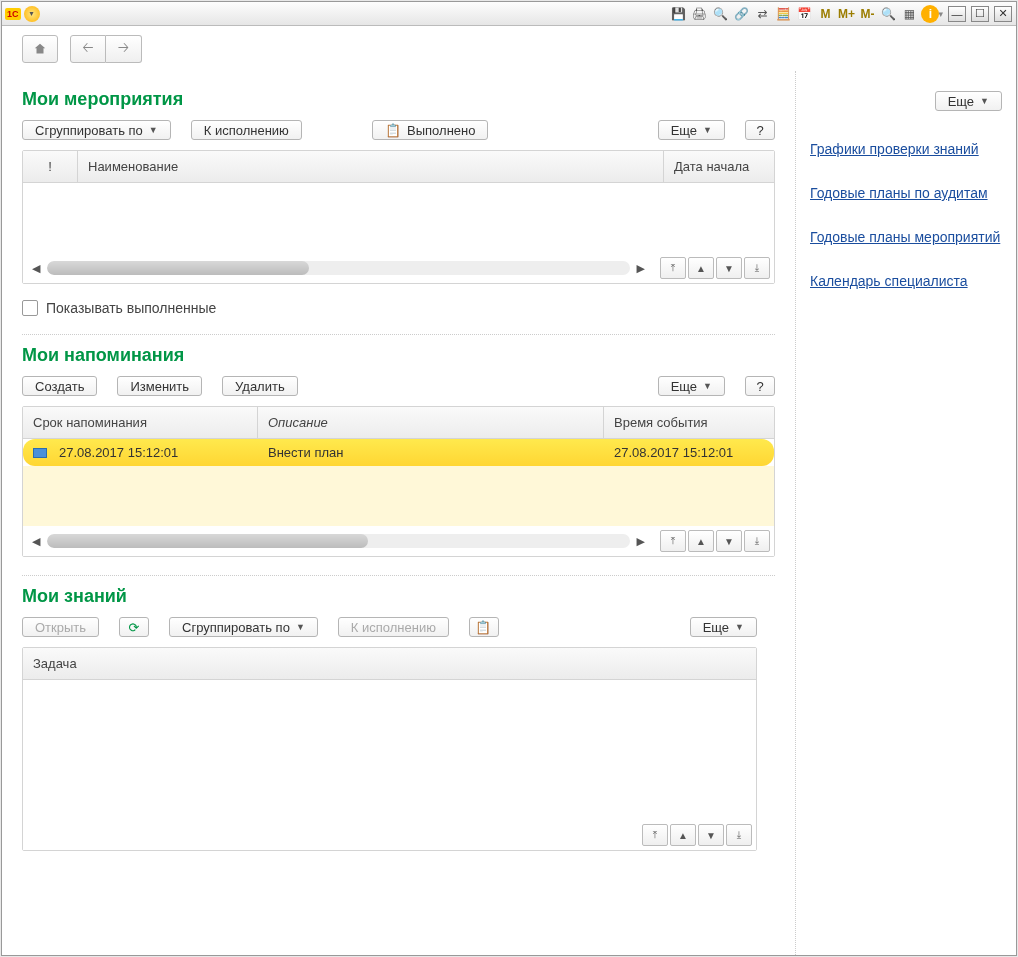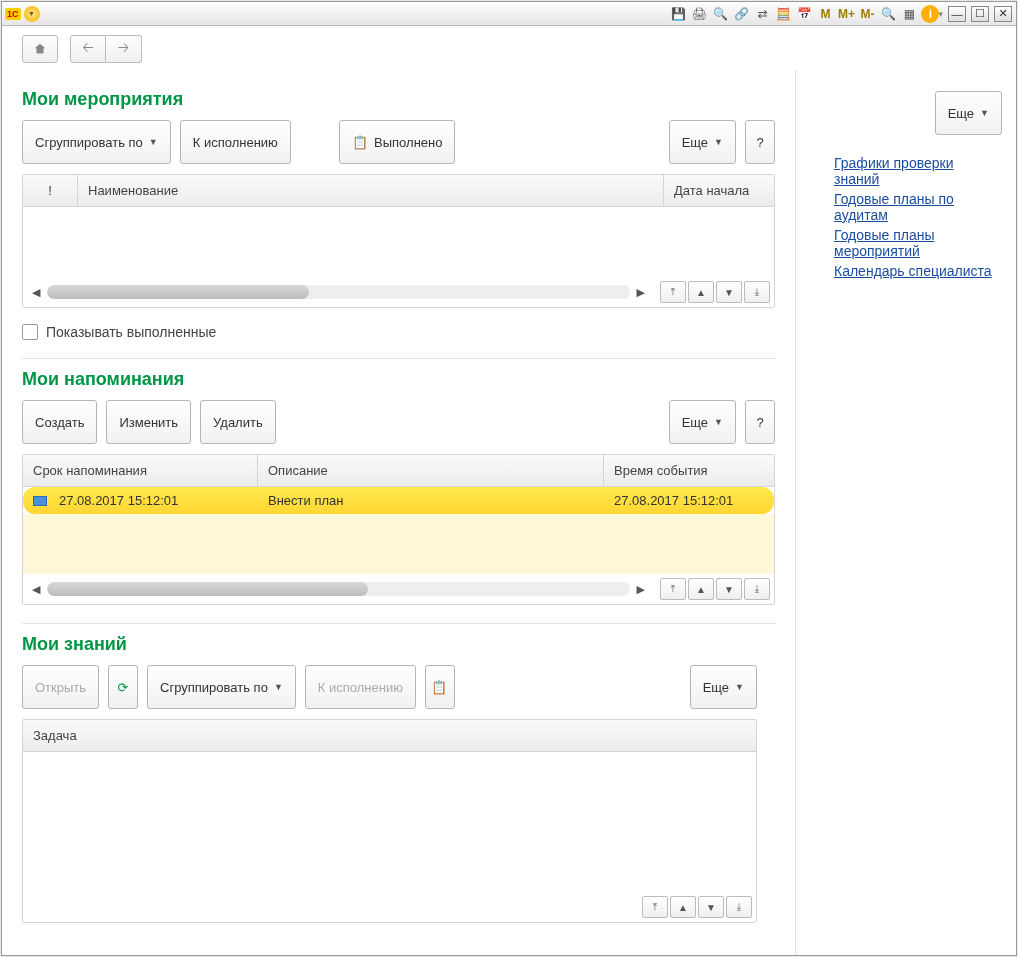--- a/index.html
+++ b/index.html
@@ -21,23 +21,23 @@
   .nav-btn { width:36px; height:28px; border:1px solid #bbb; border-radius:3px; background: linear-gradient(#fff,#efefef); display:inline-flex;align-items:center;justify-content:center;color:#888;font-size:14px;}
   .nav-group { display:flex; }
   .nav-group .nav-btn:first-child{border-top-right-radius:0;border-bottom-right-radius:0;}
   .nav-group .nav-btn:last-child{border-top-left-radius:0;border-bottom-left-radius:0;border-left:0;}
   .page-title { font-size: 22px; color: #333; margin-left: 80px;}
   
   .content { flex:1; display:flex; overflow:hidden;}
   .main { flex: 1; padding: 8px 20px 20px 20px; overflow-y:auto; border-right: 1px dotted #ccc;}
   .side { width: 220px; padding: 20px 14px; }
   .section-title { color: #009646; font-size: 18px; font-weight: bold; margin: 10px 0 10px 0;}
-  .toolbar { display:flex; align-items:center; gap:9px; margin-bottom: 10px;}
+  .toolbar { display:flex; align-items:center; gap:20px; margin-bottom: 10px;}
   .spacer { flex:1; }
-  .btn { height:44px; padding: 0 12px; border:1px solid #b5b5b5; border-radius:3px; background:linear-gradient(#fff,#f1f1f1); font-size:13px; color:#333; display:inline-flex; align-items:center; gap:6px; cursor:pointer;}
+  .btn { height:20px; padding: 0 12px; border:1px solid #b5b5b5; border-radius:3px; background:linear-gradient(#fff,#f1f1f1); font-size:13px; color:#333; display:inline-flex; align-items:center; gap:6px; cursor:pointer;}
   .btn.disabled { color:#aaa; }
   .btn .caret { font-size:9px; color:#555;}
   .btn.square { width:30px; padding:0; justify-content:center;}
   .panel-divider { border-top:1px dotted #ccc; margin: 18px 0 4px 0;}
   
   .table { border:1px solid #d4d4d4; border-radius:2px;}
   .thead { display:flex; background: linear-gradient(#fafafa,#ececec); border-bottom:1px solid #d4d4d4;}
   .th { padding: 8px 10px; font-size:13px; color:#444; border-right:1px solid #d4d4d4;}
   .th:last-child{border-right:0;}
   .tbody { min-height: 70px; background:#fff;}
@@ -50,21 +50,21 @@
   .scroll-arrow { font-size:11px; color:#555; padding:0 3px;}
   .scroll-track { flex:1; height:14px; background:#eee; border-radius:7px; position:relative; overflow:hidden;}
   .scroll-thumb { position:absolute; left:0; top:0; height:100%; background: linear-gradient(#d8d8d8,#bcbcbc); border-radius:7px;}
   .page-btns { display:flex; gap:2px; margin-left:8px;}
   .page-btn { width:26px;height:22px;border:1px solid #bbb;border-radius:2px;background:linear-gradient(#fff,#efefef);display:inline-flex;align-items:center;justify-content:center;font-size:10px;color:#555;}
   
   .check-row { margin-top:16px; display:flex; align-items:center; gap:8px; font-size:14px; color:#444;}
   .checkbox { width:16px;height:16px;border:1px solid #999;border-radius:2px;background:#fff;}
   
   .side .btn { float:right; margin-bottom:20px;}
-  .side-links { clear:both; display:flex; flex-direction:column; gap:4px; margin-top:50px;margin-left:24px;}
+  .side-links { clear:both; display:flex; flex-direction:column; gap:28px; margin-top:50px;}
   .side-link { color:#1a4d9e; text-decoration:underline; font-size:14px; cursor:pointer;}
   .icon-clip { color:#c0392b;}
   .icon-refresh{ color:#009646;}
   .tbody3 { min-height:140px; background:#fff;}
   .tasks-wrap { display:flex; gap:4px;align-items:center;}
   .tasks-main { flex:1; }
   .vscroll { width:14px; background:#eee; border-radius:7px; position:relative;}
   .vscroll-thumb{ position:absolute; top:0; left:0; width:100%; height:40%; background:linear-gradient(#d8d8d8,#bcbcbc); border-radius:7px;}
   .row-icon { width:14px;height:10px; background:#4a90d9; border:1px solid #2a6db0; display:inline-block; vertical-align:middle;}
 </style>
@@ -168,21 +168,21 @@
         <div class="spacer"></div>
         <div class="btn">
             <span>Еще</span>
             <span class="caret">▼</span>
           </div>
         <div class="btn square">?</div>
       </div>
       <div class="table">
         <div class="thead">
           <div class="th" style="width:235px;">Срок напоминания</div>
-          <div class="th" style="flex:1;">Описание</div>
+          <div class="th" style="flex:1;font-style:italic;">Описание</div>
           <div class="th" style="width:170px;">Время события</div>
         </div>
         <div class="tbody" style="min-height:0;">
           <div class="trow selected">
             <div class="td" style="width:235px;display:flex;align-items:center;gap:12px;">
               <span class="row-icon"></span>
               <span>27.08.2017 15:12:01</span>
             </div>
             <div class="td" style="flex:1;">Внести план</div>
             <div class="td" style="width:170px;">27.08.2017 15:12:01</div>

